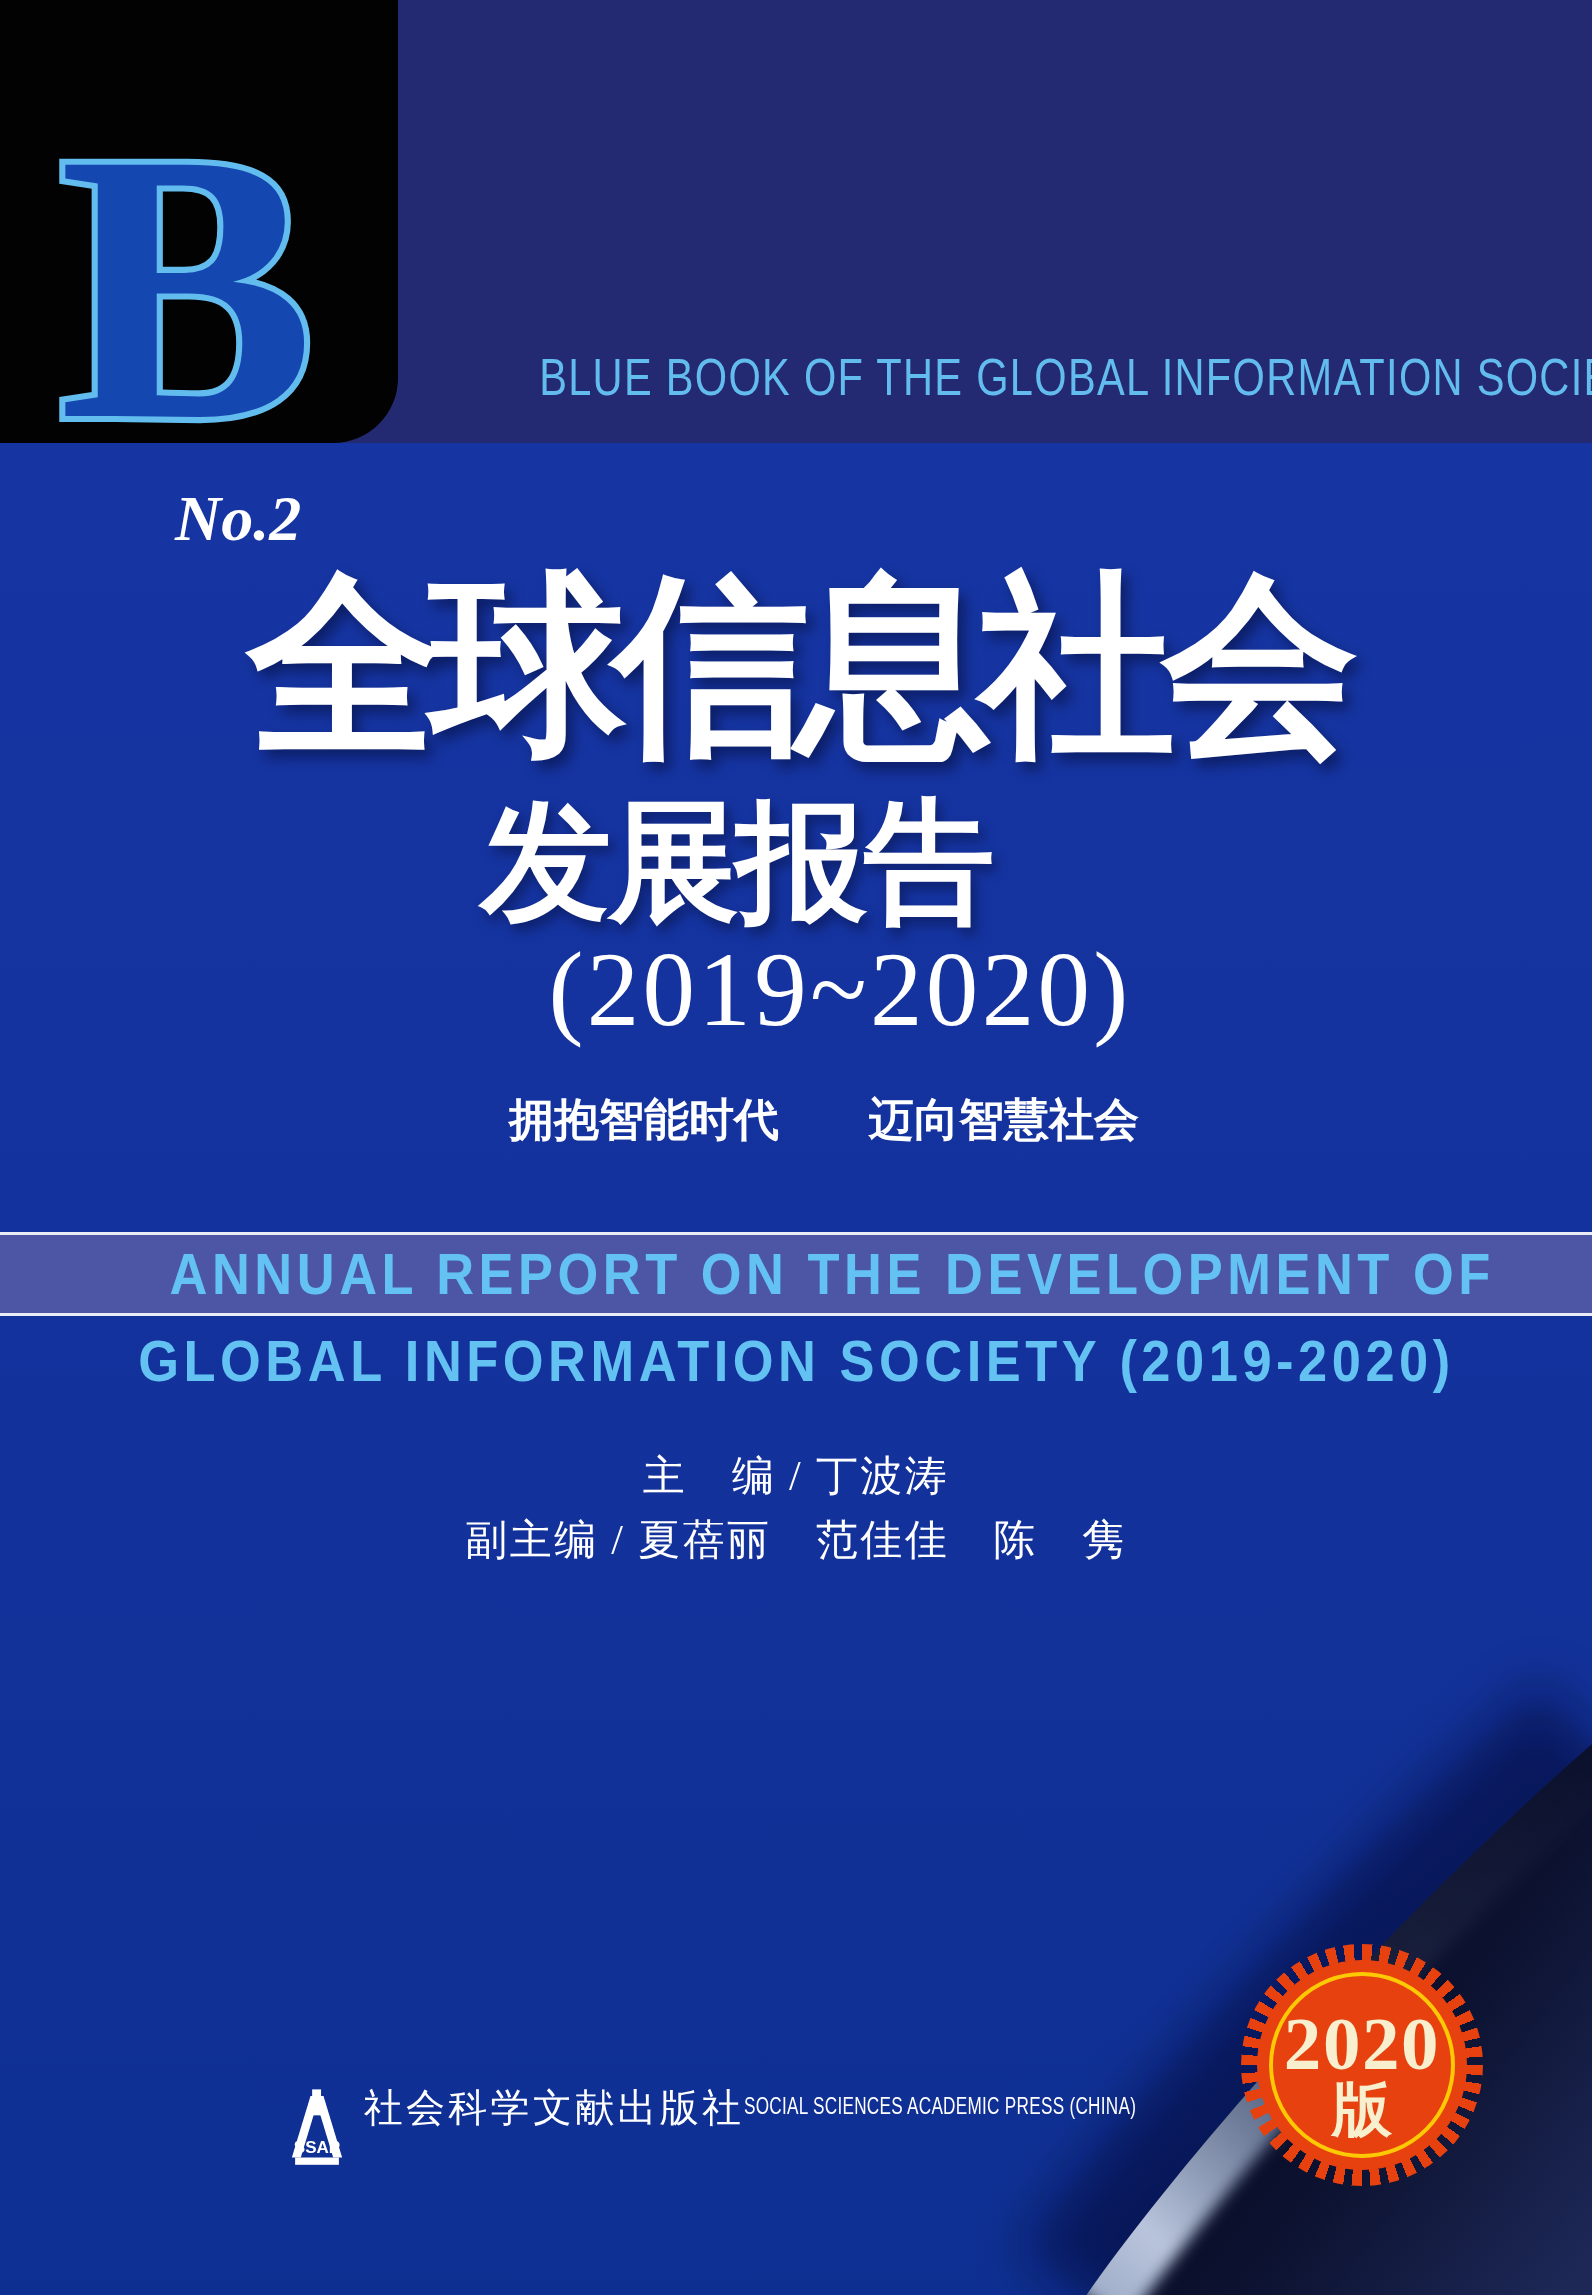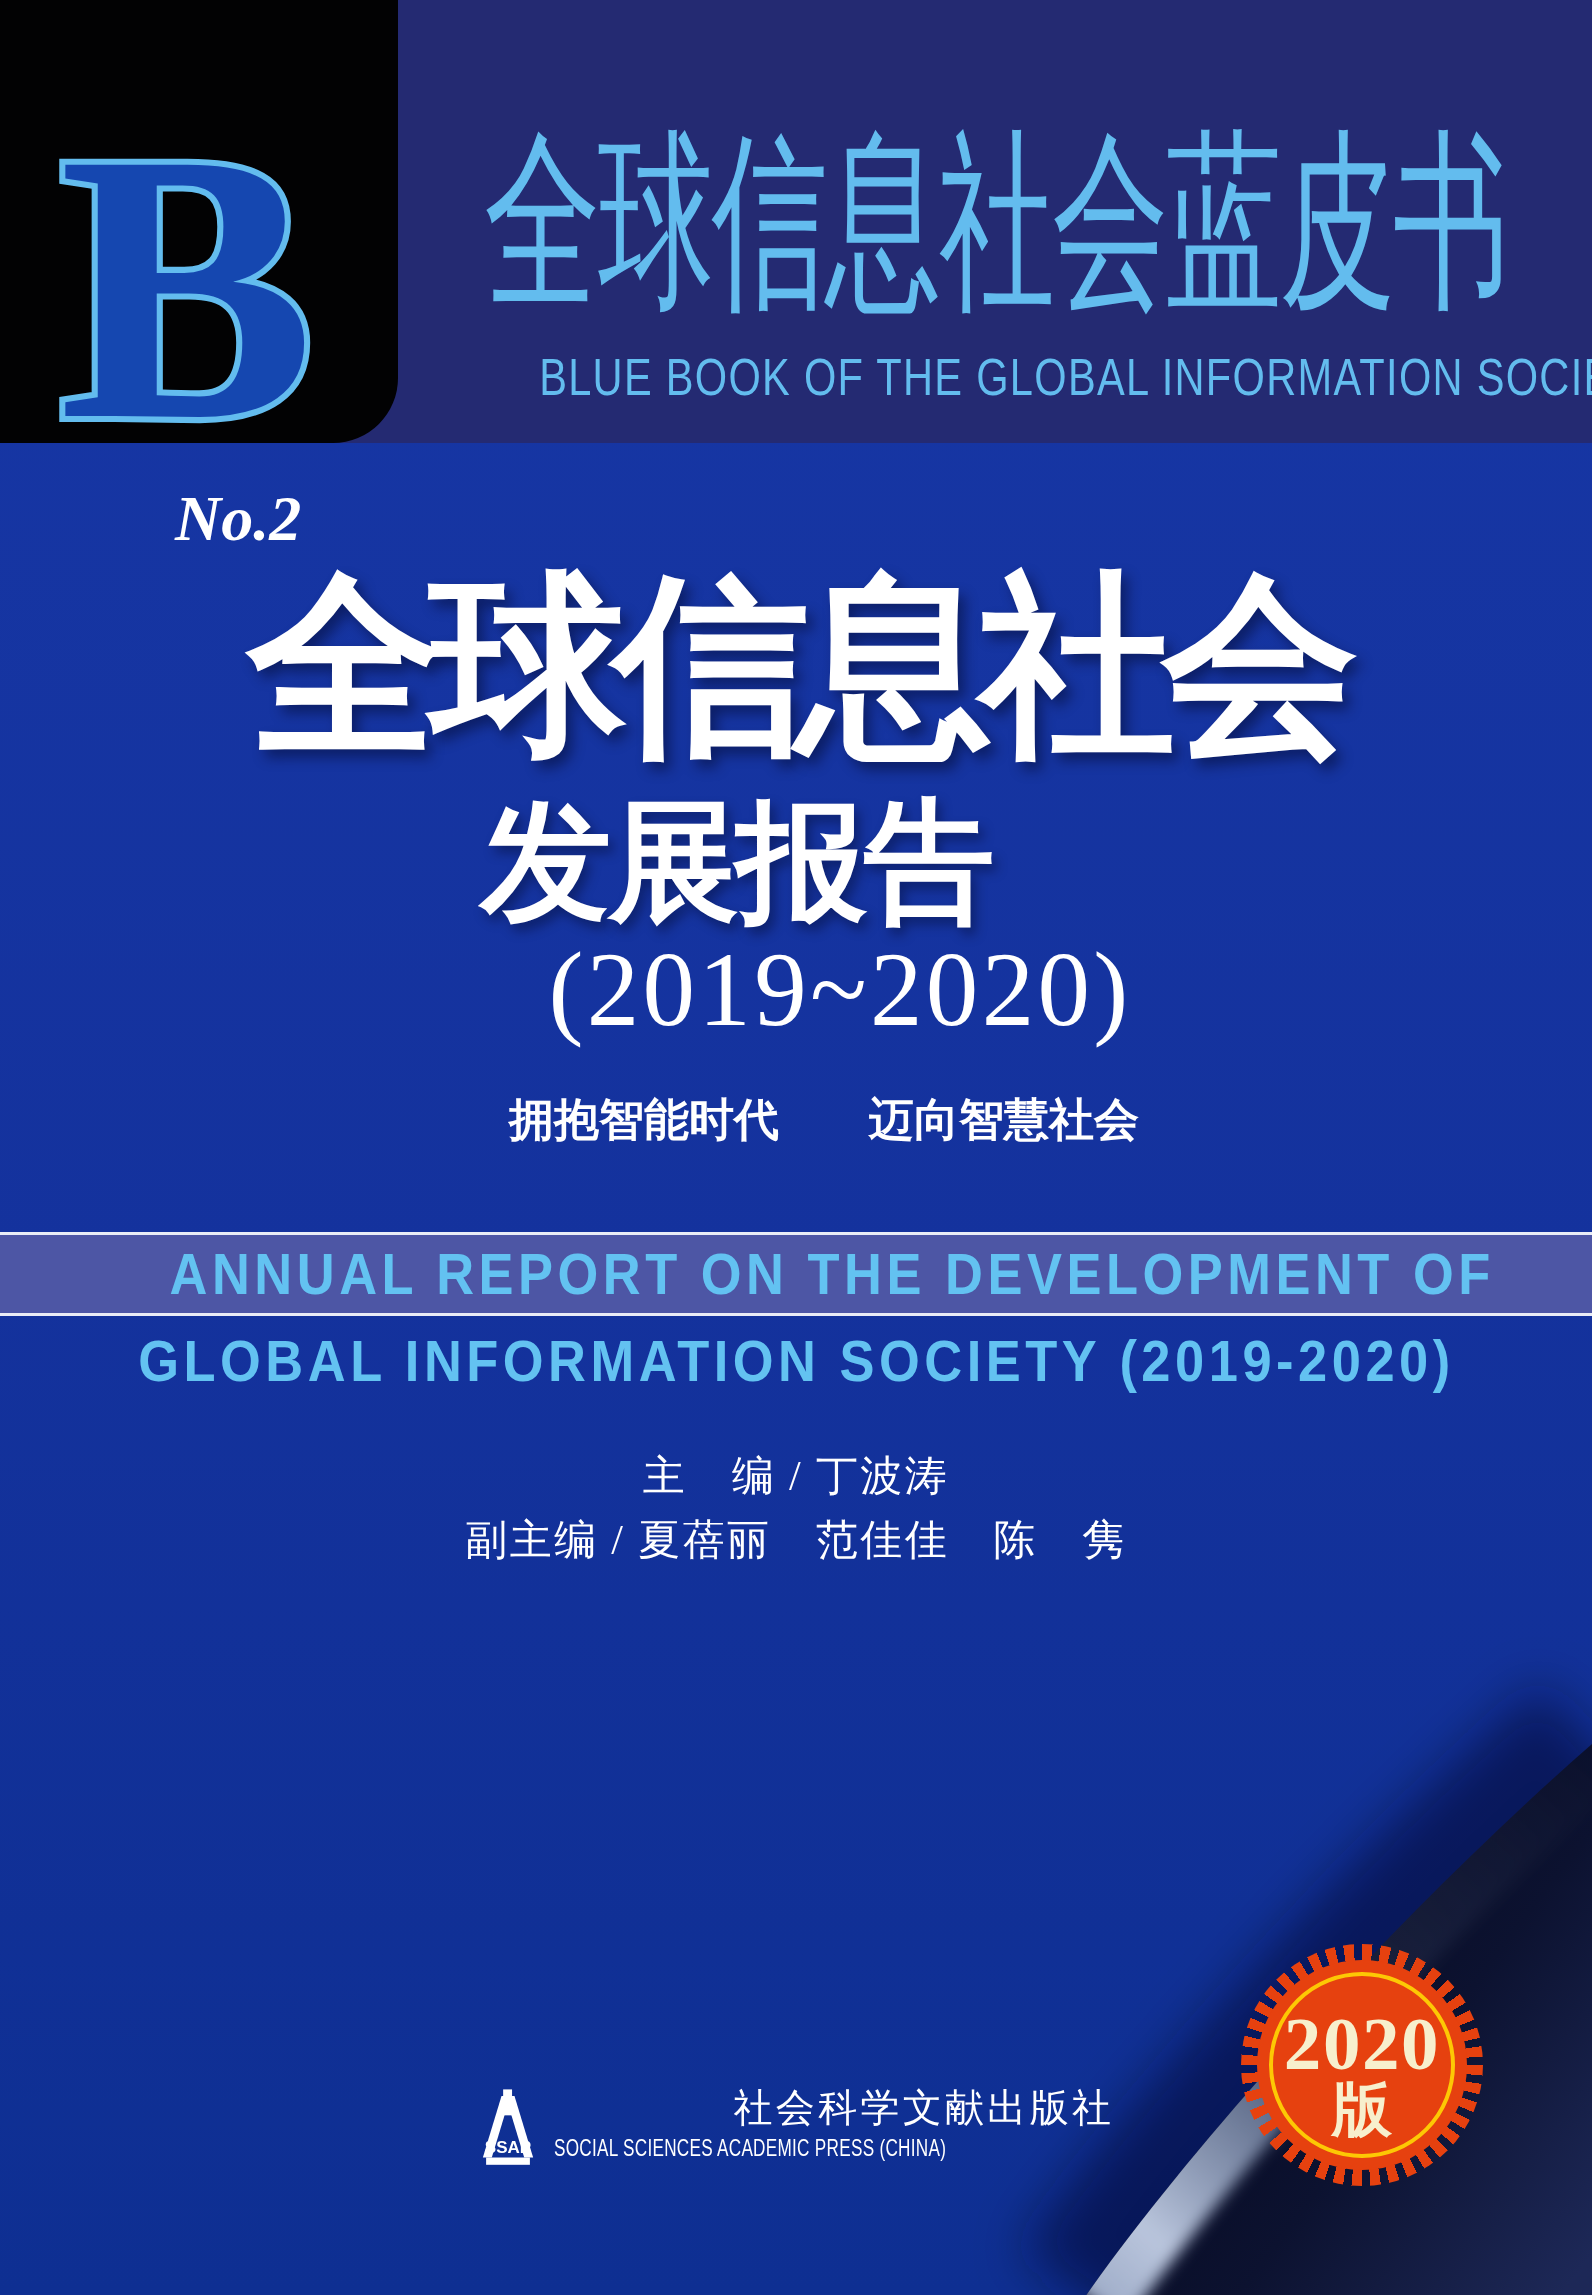--- a/index.html
+++ b/index.html
@@ -67,21 +67,21 @@
   .editor1{top:1455px;}
   .editor2{top:1519px;}
   
   .curl{position:absolute;left:898px;top:1601px;width:694px;height:695px;overflow:visible;}
   
   .publisher{
     position:absolute;left:0;top:2087px;width:1592px;
     display:flex;justify-content:center;align-items:flex-start;gap:16.3px;
   }
   .ssap-svg{width:60px;height:77px;flex:none;margin-top:1.6px;}
-  .pub-text{display:flex;flex-direction:column;align-items:flex-end;}
+  .pub-text{display:flex;align-items:flex-start;}
   .pub-zh{font-size:39px;line-height:1.08;color:#ffffff;letter-spacing:3.3px;white-space:nowrap;}
   .pub-en{margin-top:7.3px;white-space:nowrap;}
   .pub-en span{display:inline-block;font-size:24.5px;line-height:1;color:#ffffff;letter-spacing:0.4px;
     transform:scaleX(0.70);transform-origin:left center;}
   
   .badge{position:absolute;left:1241px;top:1944px;width:242px;height:242px;}
   .badge .teeth{
     position:absolute;inset:0;border-radius:50%;
     background:repeating-conic-gradient(#e6410f 0deg 5deg, rgba(0,0,0,0) 5deg 9deg);
   }
@@ -99,23 +99,20 @@
 </head>
 <body>
 
 <div class="page">
 
   <div class="header">
     <div class="blackbox">
       <svg class="b-svg" viewBox="0 0 380 470">
         <text x="0" y="420" font-family="'Liberation Serif','DejaVu Serif',serif" font-weight="bold" font-size="470" fill="#1547b0" stroke="#63bcee" stroke-width="15" paint-order="stroke">B</text>
       </svg>
-    </div>
-    <div class="series-zh">
-      <span>全球信息社会蓝皮书</span>
     </div>
     <div class="series-en">
       <span>BLUE BOOK OF THE GLOBAL INFORMATION SOCIETY</span>
     </div>
   </div>
 
   <div class="issue">No.2</div>
 
   <div class="title-main">全球信息社会</div>
   <div class="title-sub">发展报告</div>

